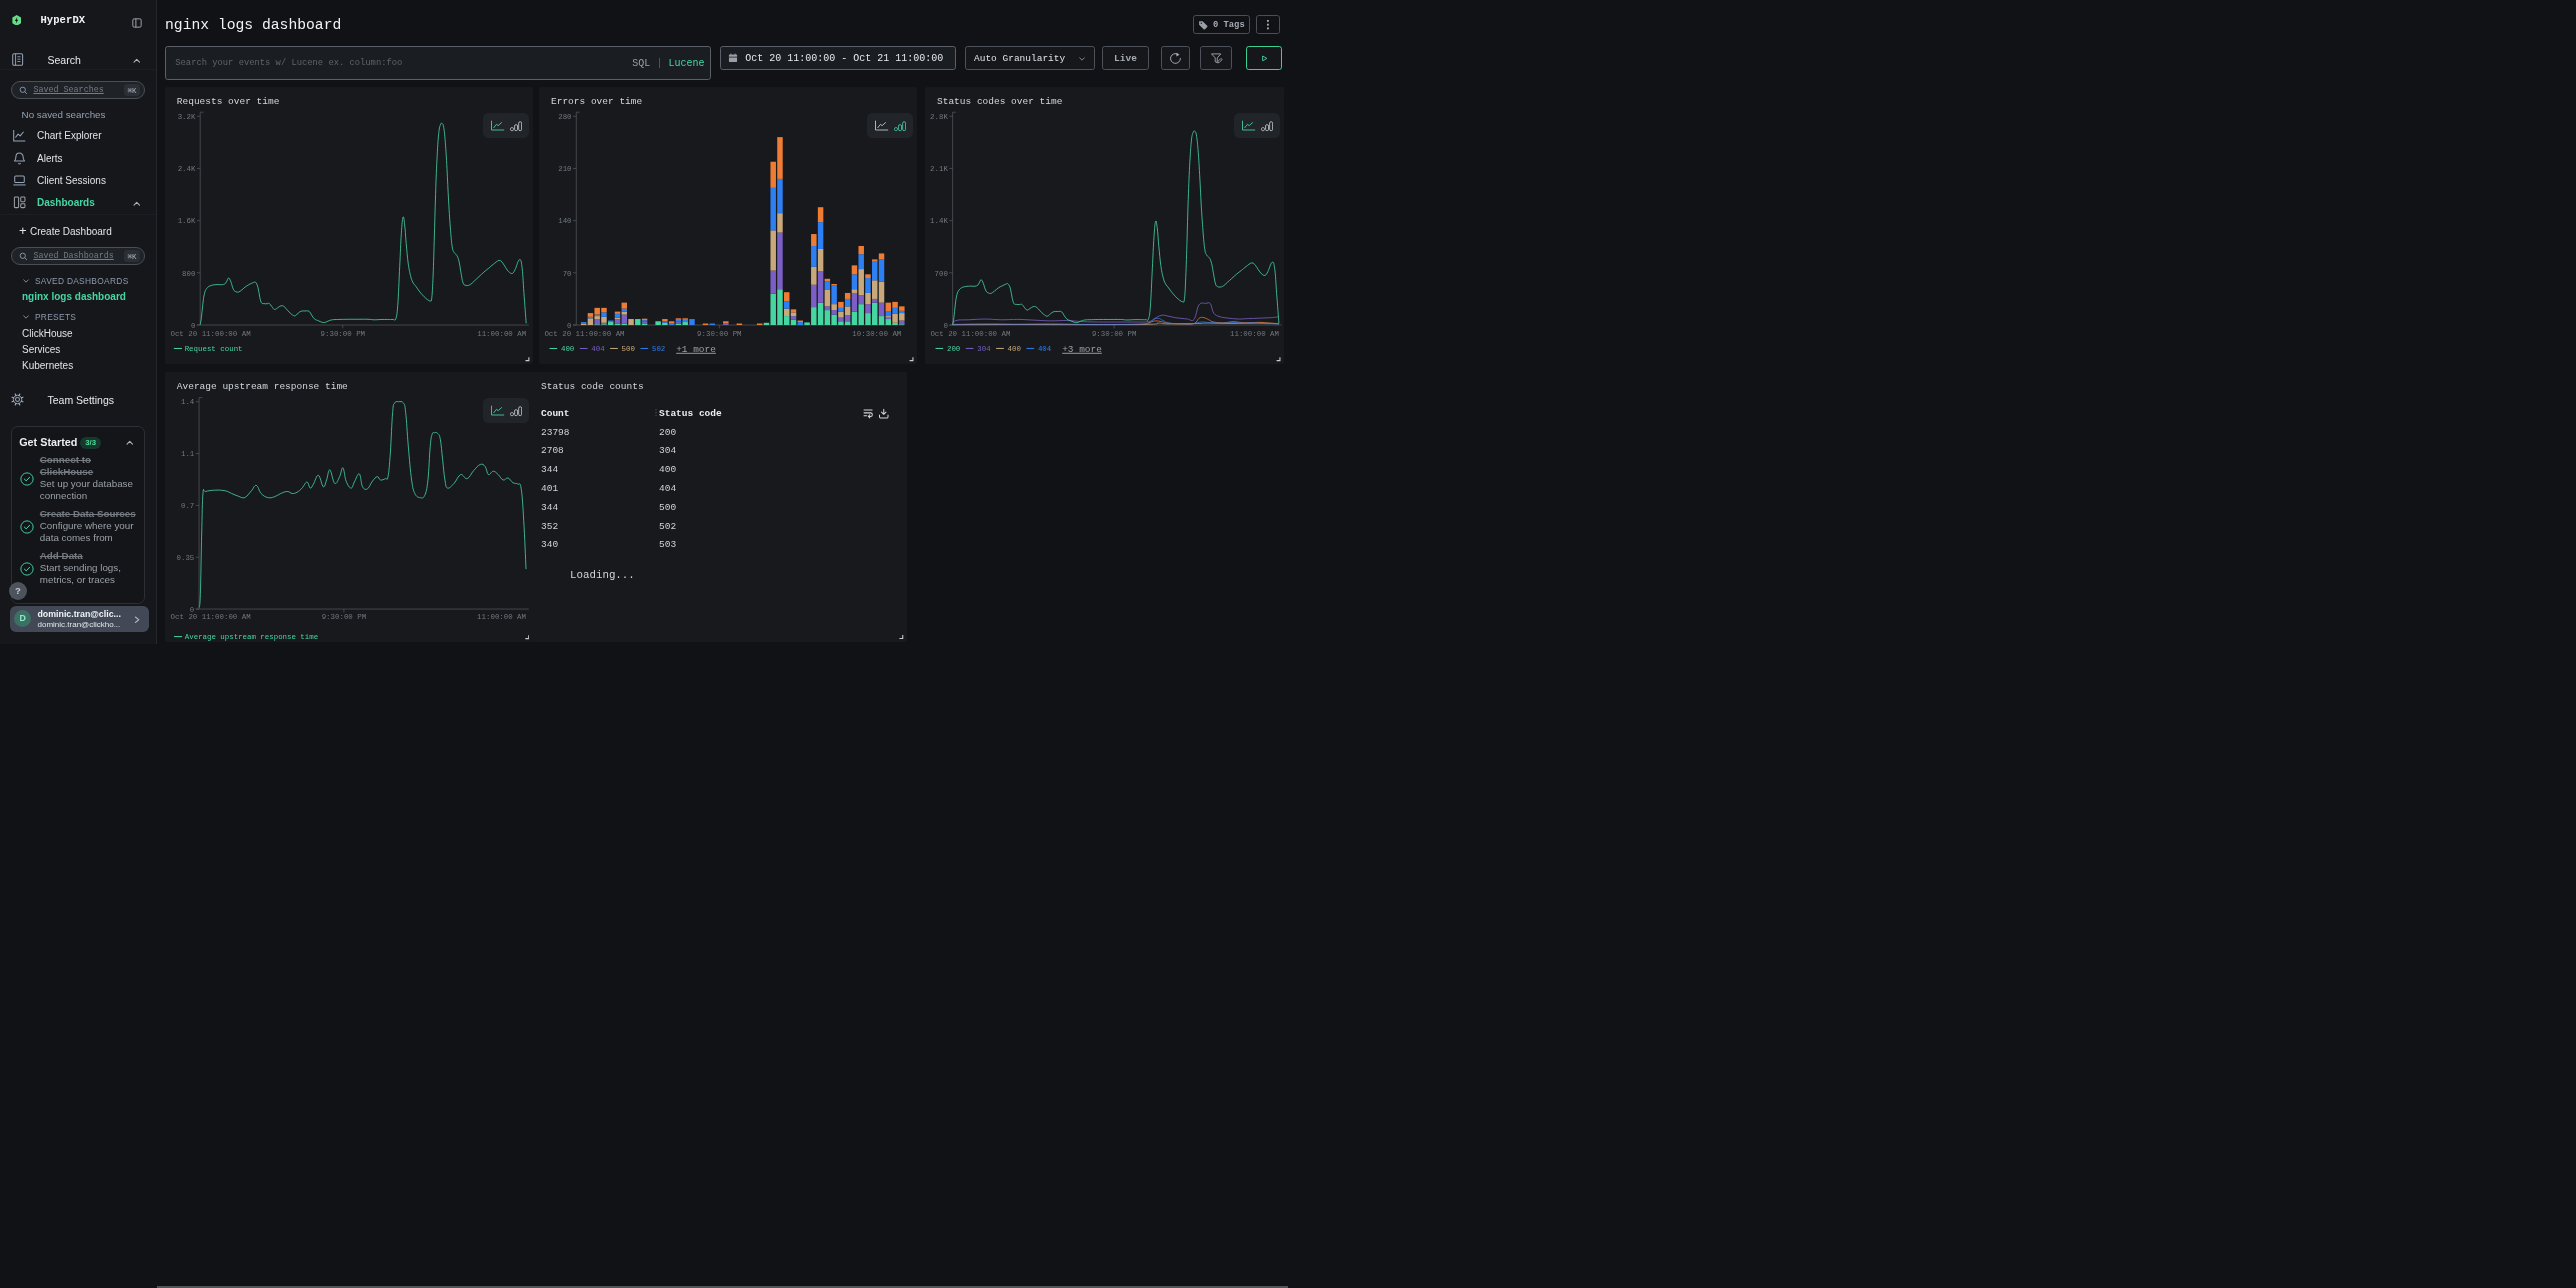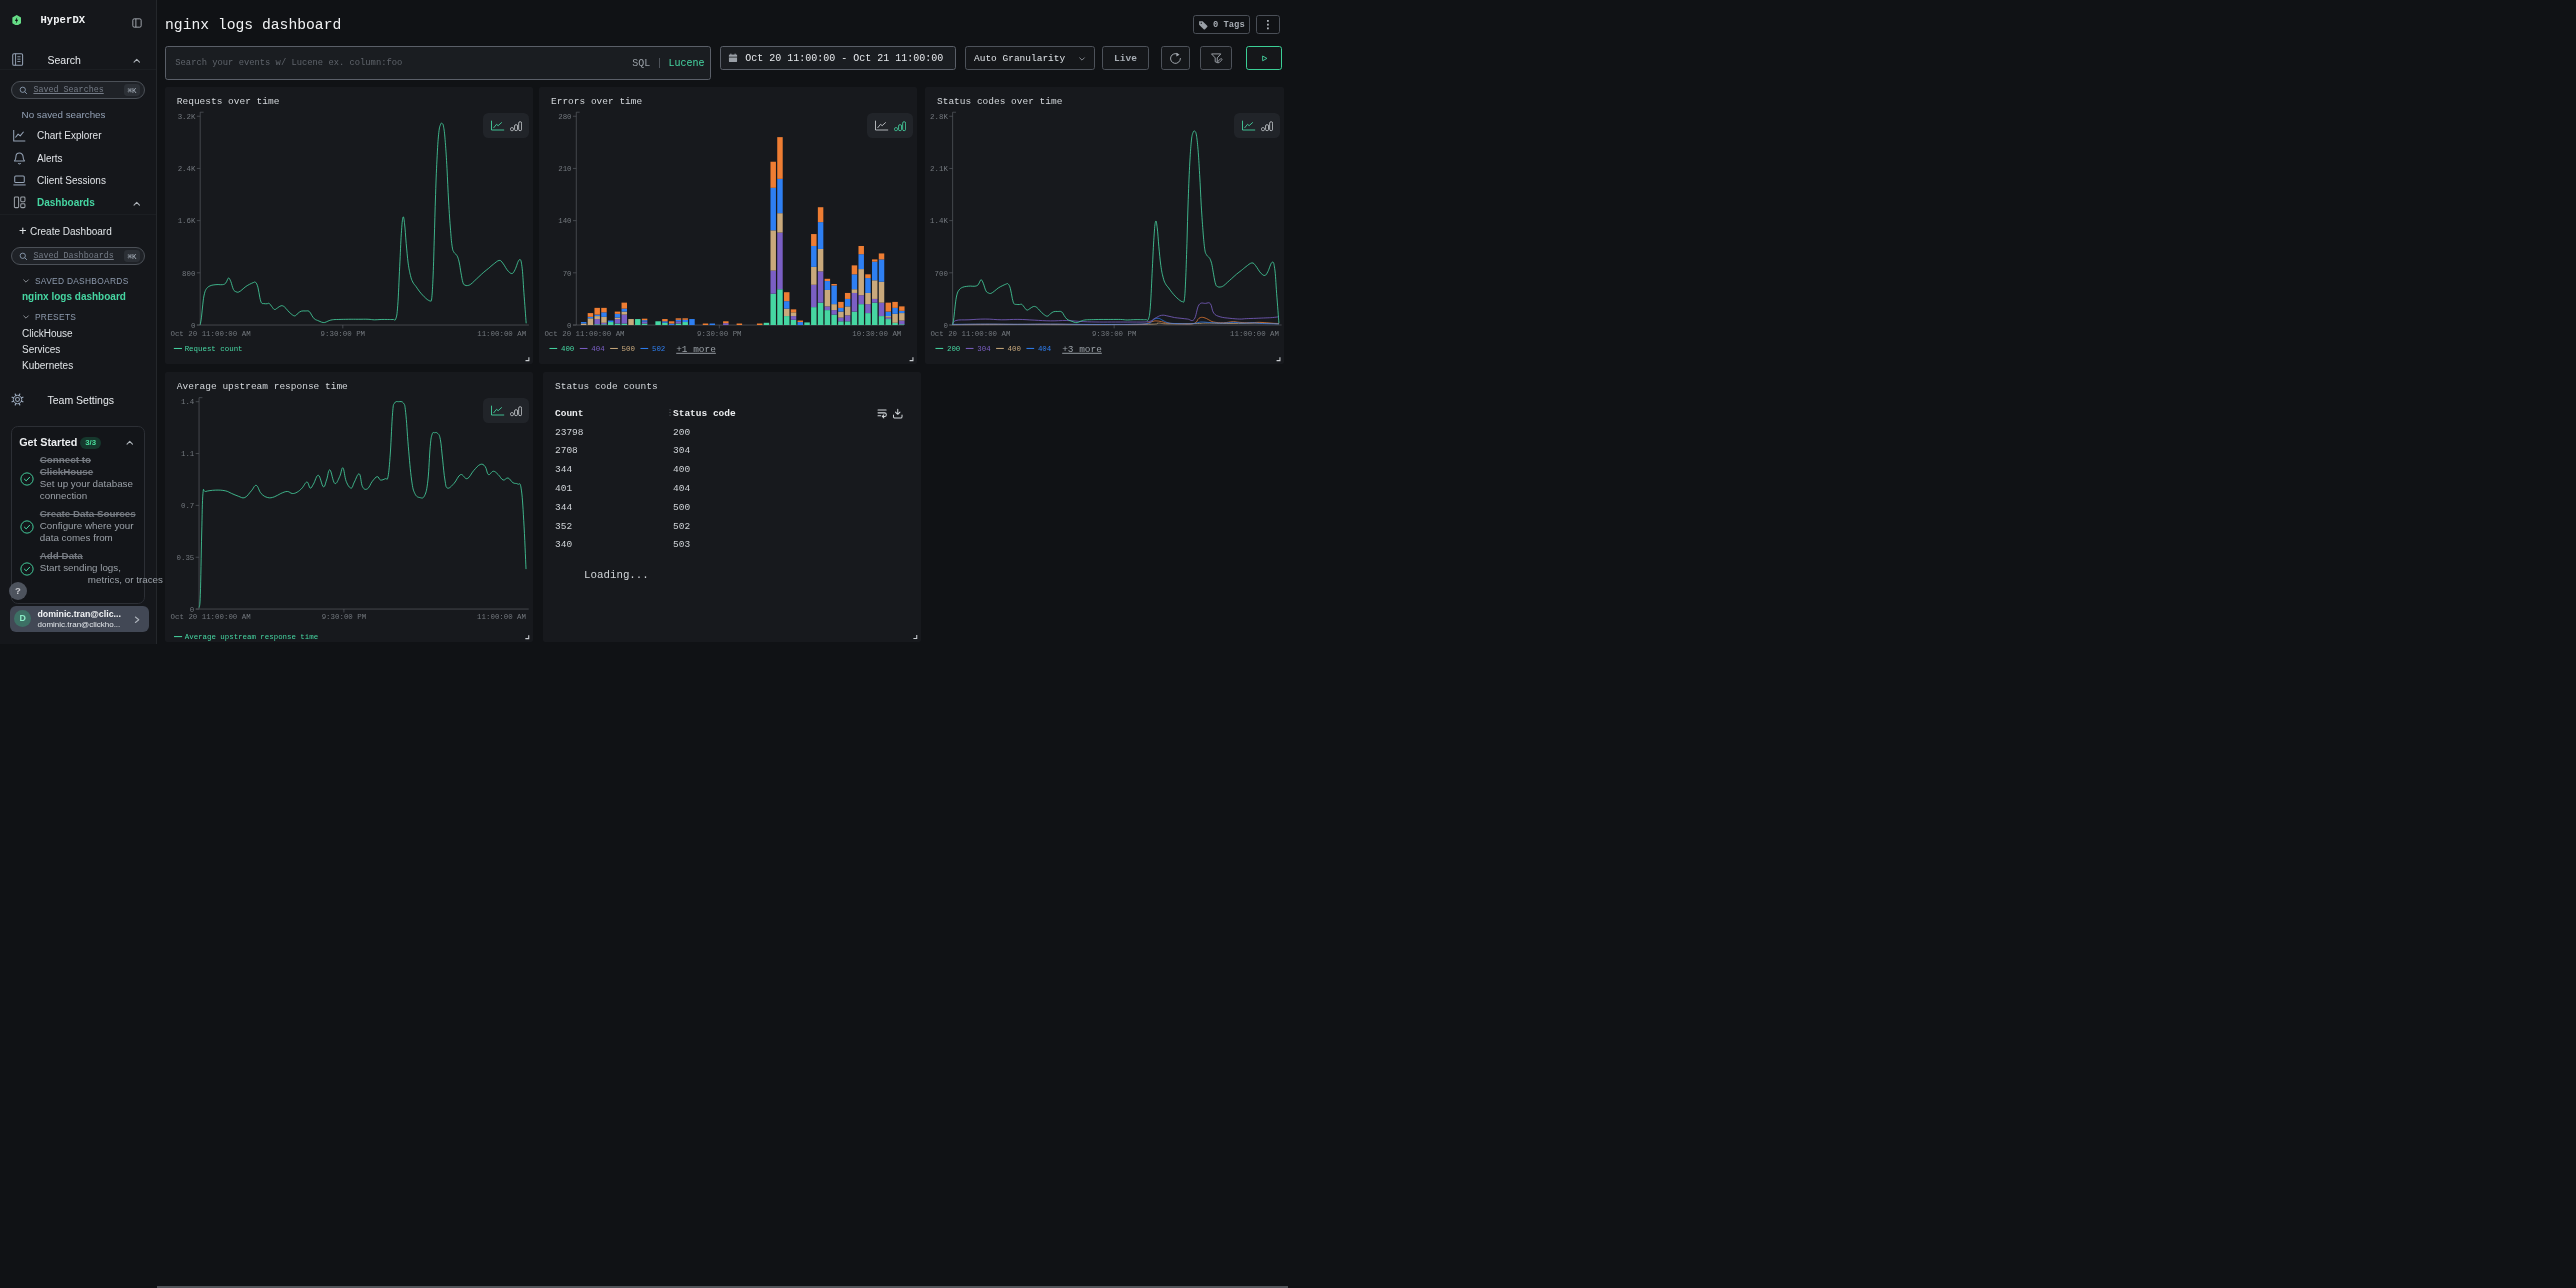--- a/index.html
+++ b/index.html
@@ -194,21 +194,21 @@
         </svg></span>
     <span class="tt" style="top:81px;">Create Data Sources</span>
     <span class="ds" style="top:93px;">Configure where your</span>
     <span class="ds" style="top:105px;">data comes from</span>
     <span class="ck" style="top:135px;"><svg width="14" height="14" viewBox="0 0 21 21">
           <circle cx="10.5" cy="10.5" r="9.2" stroke="#46d6a2" stroke-width="1.4" fill="none"></circle>
           <polyline points="6.6,10.7 9.3,13.3 14.4,7.9" stroke="#46d6a2" stroke-width="1.5" fill="none" stroke-linecap="round" stroke-linejoin="round"></polyline>
         </svg></span>
     <span class="tt" style="top:123px;">Add Data</span>
     <span class="ds" style="top:135px;">Start sending logs,</span>
-    <span class="ds" style="top:147px;margin-left:48px;">metrics, or traces</span>
+    <span class="ds" style="top:147px;">metrics, or traces</span>
   </div>
   <div class="help">?</div>
   <div class="usercard">
     <span class="av">D</span>
     <span class="l1">dominic.tran@clic...</span>
     <span class="l2">dominic.tran@clickho...</span>
     <span class="chv"><svg width="9.5" height="9.5" viewBox="0 0 14 14">
           <polyline points="5,3 10,7 5,11" stroke="#aeb4bc" stroke-width="1.6" fill="none" stroke-linecap="round" stroke-linejoin="round"></polyline>
         </svg></span>
   </div>
@@ -570,21 +570,21 @@
 <line x1="264.6892" y1="351.2" x2="264.6892" y2="356.2" stroke="#5a5e64" stroke-width="1"></line>
 <path d="M50.1,349.0 C50.5,345.2 51.3,351.8 52.0,330.0 C52.8,308.2 53.2,270.0 54.0,240.0 C54.8,210.0 54.8,192.6 55.9,180.0 C57.1,167.4 56.1,178.0 59.8,177.0 C63.5,176.0 68.5,175.2 74.3,175.0 C80.1,174.8 84.0,175.0 88.9,176.0 C93.7,177.0 94.7,178.4 98.5,180.0 C102.4,181.6 104.4,182.8 108.2,184.0 C112.1,185.2 114.0,187.6 117.9,186.0 C121.8,184.4 124.2,179.6 127.6,176.0 C131.0,172.4 132.0,167.2 134.9,168.0 C137.8,168.8 138.7,176.4 142.1,180.0 C145.5,183.6 147.9,185.0 151.8,186.0 C155.7,187.0 157.6,186.2 161.5,185.0 C165.4,183.8 167.3,181.6 171.2,180.0 C175.1,178.4 177.5,177.0 180.9,177.0 C184.3,177.0 185.2,179.8 188.2,180.0 C191.1,180.2 192.5,179.6 195.4,178.0 C198.3,176.4 199.8,175.0 202.7,172.0 C205.6,169.0 207.5,163.0 210.0,163.0 C212.4,163.0 212.9,171.4 214.8,172.0 C216.7,172.6 217.2,169.8 219.6,166.0 C222.1,162.2 224.0,152.2 226.9,153.0 C229.8,153.8 231.8,168.6 234.2,170.0 C236.6,171.4 237.1,165.0 239.0,160.0 C241.0,155.0 241.4,144.0 243.9,145.0 C246.3,146.0 248.2,163.0 251.1,165.0 C254.0,167.0 256.0,159.6 258.4,155.0 C260.8,150.4 261.3,140.6 263.2,142.0 C265.2,143.4 265.7,156.0 268.1,162.0 C270.5,168.0 272.9,171.8 275.3,172.0 C277.8,172.2 277.8,167.2 280.2,163.0 C282.6,158.8 285.0,149.6 287.5,151.0 C289.9,152.4 289.9,165.6 292.3,170.0 C294.7,174.4 296.7,174.6 299.6,173.0 C302.5,171.4 303.9,165.6 306.8,162.0 C309.7,158.4 311.7,155.4 314.1,155.0 C316.5,154.6 316.5,159.4 318.9,160.0 C321.4,160.6 324.0,159.0 326.2,158.0 C328.4,157.0 328.6,162.6 330.1,155.0 C331.5,147.4 332.1,139.0 333.5,120.0 C334.8,101.0 335.6,74.8 336.9,60.0 C338.1,45.2 338.0,49.2 339.8,46.0 C341.5,42.8 343.0,44.0 345.6,44.0 C348.2,44.0 350.7,42.8 352.9,46.0 C355.0,49.2 354.8,47.2 356.2,60.0 C357.7,72.8 358.4,90.0 360.1,110.0 C361.9,130.0 363.0,146.0 365.0,160.0 C366.9,174.0 367.4,174.8 369.8,180.0 C372.2,185.2 374.2,185.4 377.1,186.0 C380.0,186.6 381.9,188.2 384.3,183.0 C386.8,177.8 387.5,174.6 389.2,160.0 C390.8,145.4 391.3,123.6 392.6,110.0 C393.8,96.4 394.2,96.0 395.5,92.0 C396.7,88.0 397.2,90.2 398.9,90.0 C400.5,89.8 402.0,89.0 403.7,91.0 C405.5,93.0 406.1,92.2 407.6,100.0 C409.0,107.8 409.6,118.0 411.0,130.0 C412.3,142.0 412.9,151.6 414.4,160.0 C415.8,168.4 415.5,171.0 418.2,172.0 C421.0,173.0 424.1,169.0 427.9,165.0 C431.8,161.0 433.7,153.4 437.6,152.0 C441.5,150.6 443.4,159.2 447.3,158.0 C451.2,156.8 453.1,150.2 457.0,146.0 C460.9,141.8 463.3,138.2 466.7,137.0 C470.1,135.8 471.5,137.0 473.9,140.0 C476.4,143.0 476.4,150.6 478.8,152.0 C481.2,153.4 483.2,147.0 486.1,147.0 C489.0,147.0 490.4,149.4 493.3,152.0 C496.2,154.6 497.7,159.0 500.6,160.0 C503.5,161.0 505.0,156.2 507.9,157.0 C510.8,157.8 512.2,162.2 515.1,164.0 C518.0,165.8 520.0,164.4 522.4,166.0 C524.8,167.6 525.5,161.2 527.2,172.0 C529.0,182.8 529.7,196.0 531.1,220.0 C532.6,244.0 533.8,277.6 534.5,292.0" stroke="#46d6a2" stroke-width="1.2" fill="none"></path>
 <text x="8" y="366" class="tick">Oct 20 11:00:00 AM</text>
 <text x="264.6892" y="366" text-anchor="middle" class="tick">9:30:00 PM</text>
 <text x="534.5" y="366" text-anchor="end" class="tick">11:00:00 AM</text>
 <line x1="13" y1="392" x2="25" y2="392" stroke="#46d6a2" stroke-width="1.5"></line>
         <text x="29" y="396" class="leg" fill="#46d6a2">Average upstream response time</text>
 <path d="M533.5 395 h5 v-5" stroke="#c8ccd0" stroke-width="1.6" fill="none"></path>
 </svg>
   </div>
-  <div class="panel" style="left:386px; top:372px; width:378px; height:270px;text-decoration:underline;">
+  <div class="panel" style="left:372px; top:372px; width:378px; height:270px;text-decoration:underline;">
     <div class="ptitle">Status code counts</div>
     <div class="abs" style="right:33px; top:36px;"><svg width="11.5" height="11.5" viewBox="0 0 17 17">
           <line x1="1.5" y1="3" x2="13.5" y2="3" stroke="#d2d6da" stroke-width="1.5" stroke-linecap="round"></line>
           <path d="M1.5 7.2 H11.2 a2.6 2.6 0 0 1 0 5.2 H8.2" stroke="#d2d6da" stroke-width="1.5" fill="none" stroke-linecap="round"></path>
           <path d="M10.1 10.2 L7.9 12.4 L10.1 14.6" stroke="#d2d6da" stroke-width="1.5" fill="none" stroke-linecap="round" stroke-linejoin="round"></path>
           <line x1="1.5" y1="11.4" x2="5.6" y2="11.4" stroke="#d2d6da" stroke-width="1.5" stroke-linecap="round"></line>
         </svg></div>
     <div class="abs" style="right:17.6px; top:36px;"><svg width="11.5" height="11.5" viewBox="0 0 17 17">
           <path d="M8.5 1.8 V8.8 M5.2 6 L8.5 9.3 L11.8 6" stroke="#d2d6da" stroke-width="1.5" fill="none" stroke-linejoin="round" stroke-linecap="round"></path>
           <path d="M2.2 10.5 V12.8 a2 2 0 0 0 2 2 h8.6 a2 2 0 0 0 2-2 V10.5" stroke="#d2d6da" stroke-width="1.5" fill="none" stroke-linecap="round"></path>

